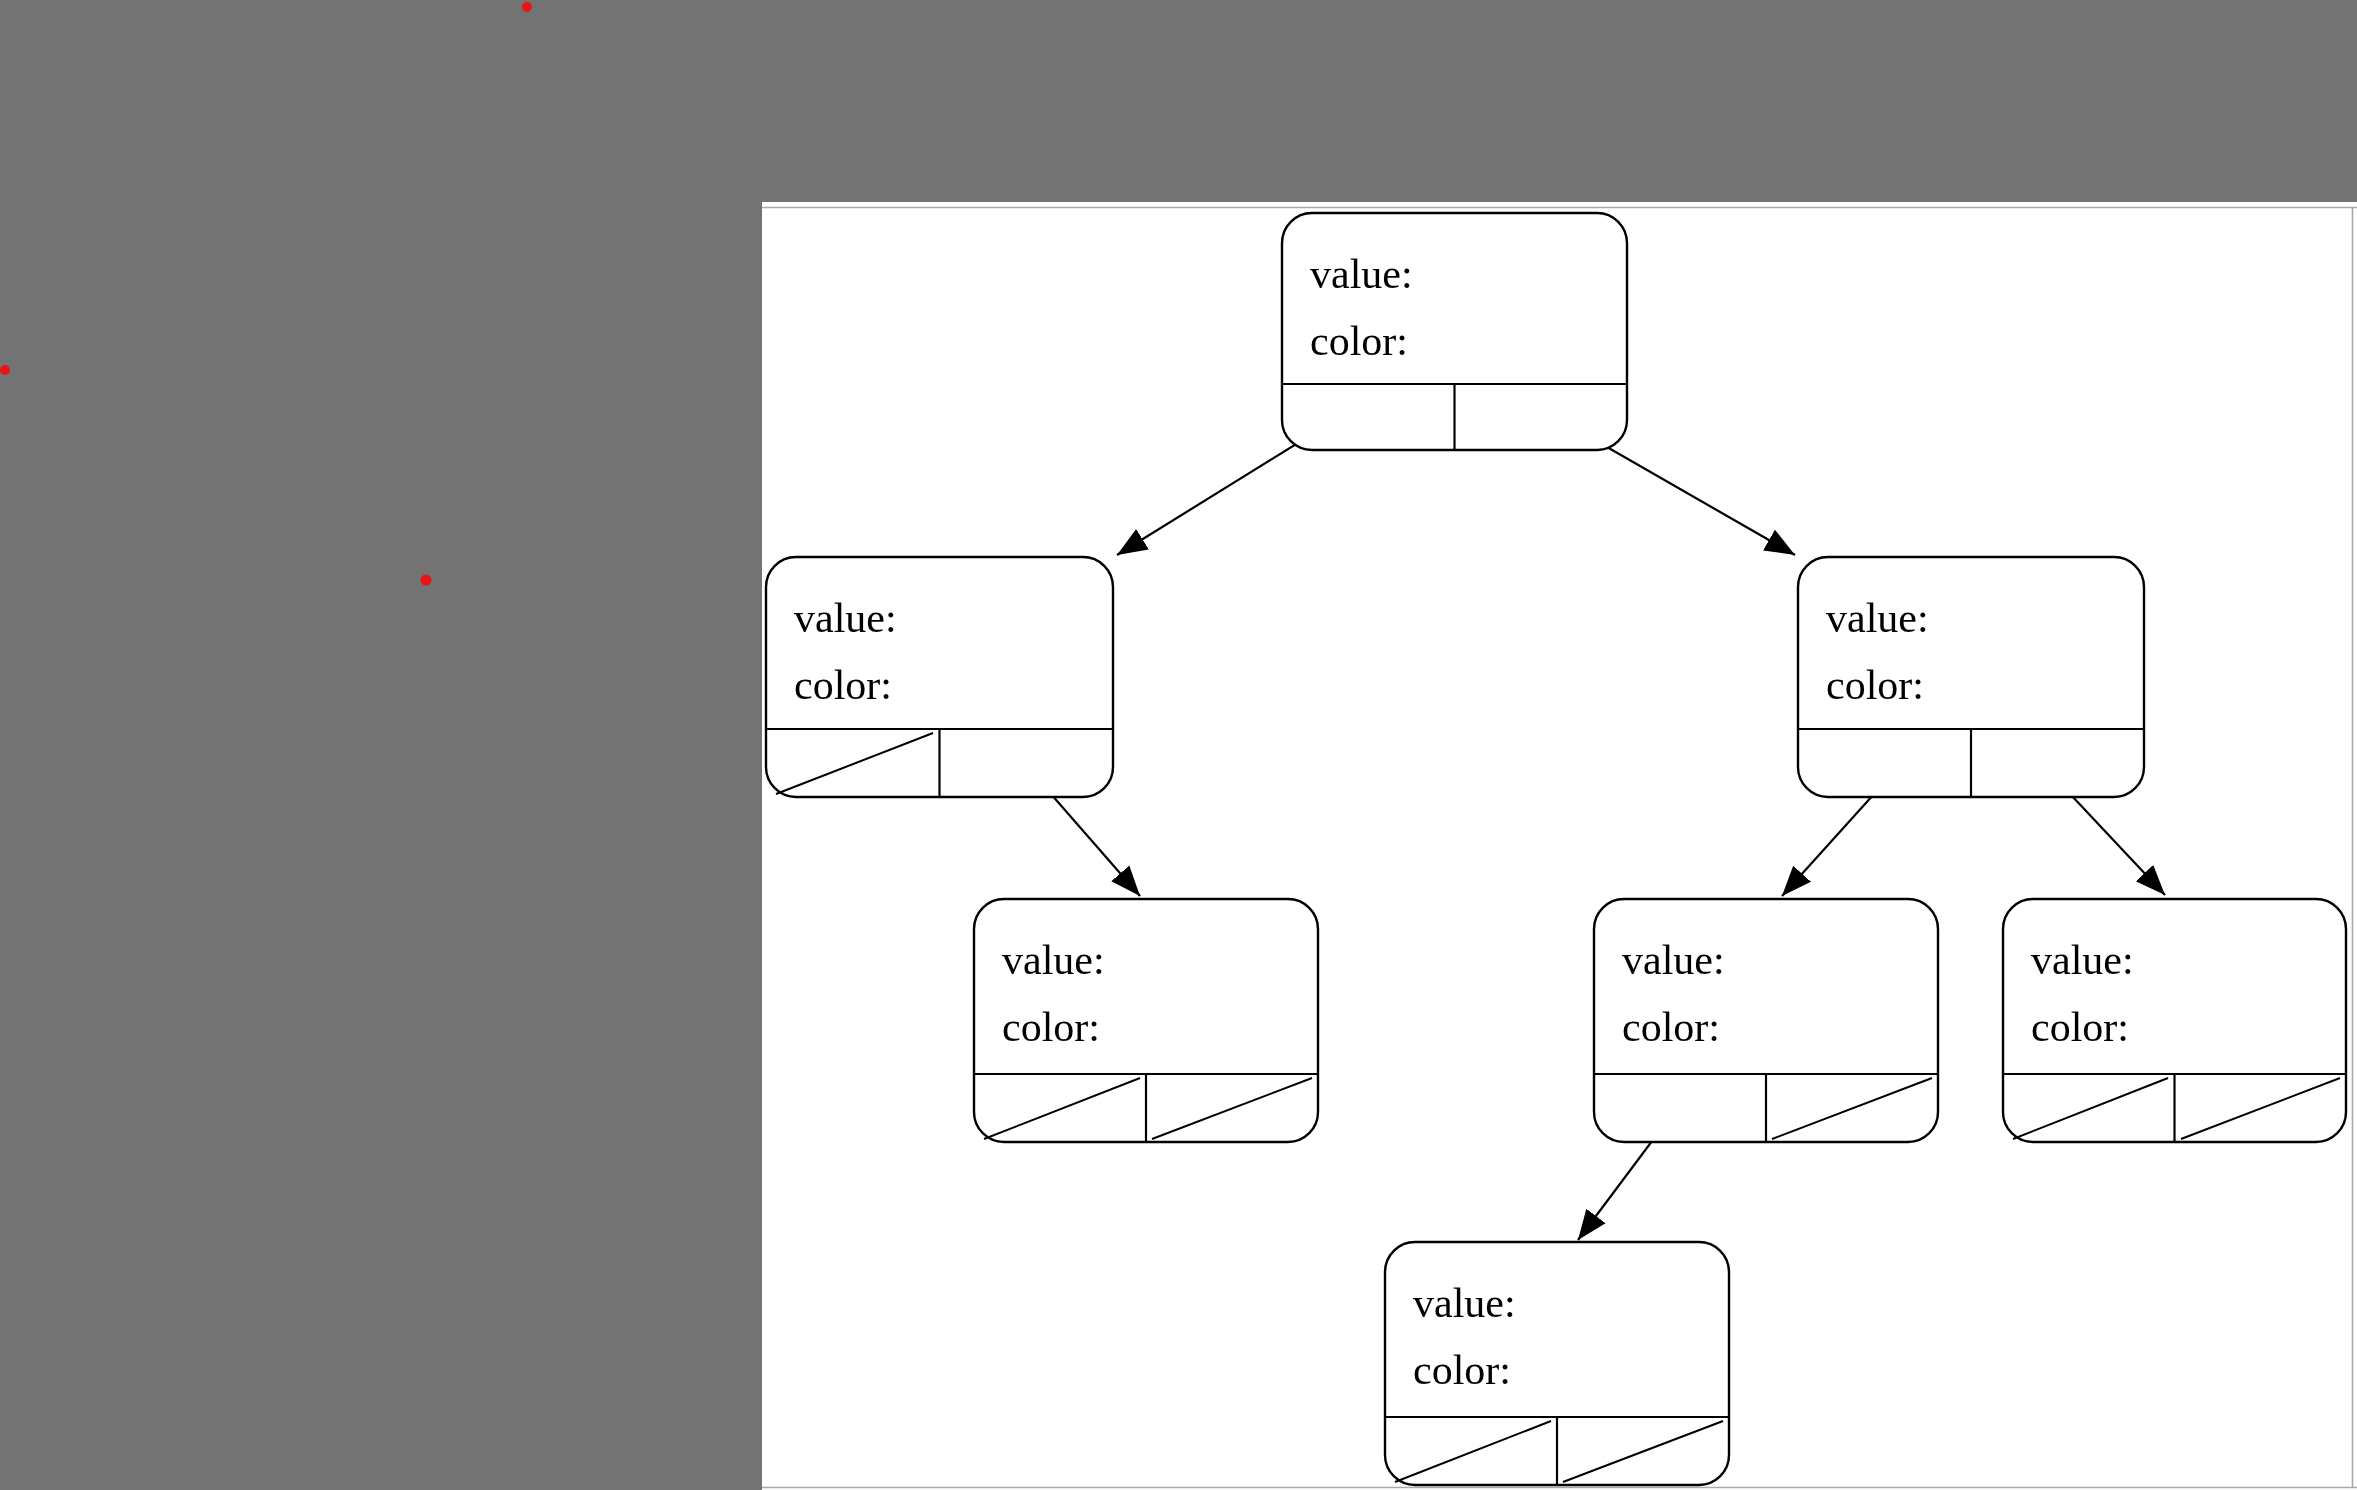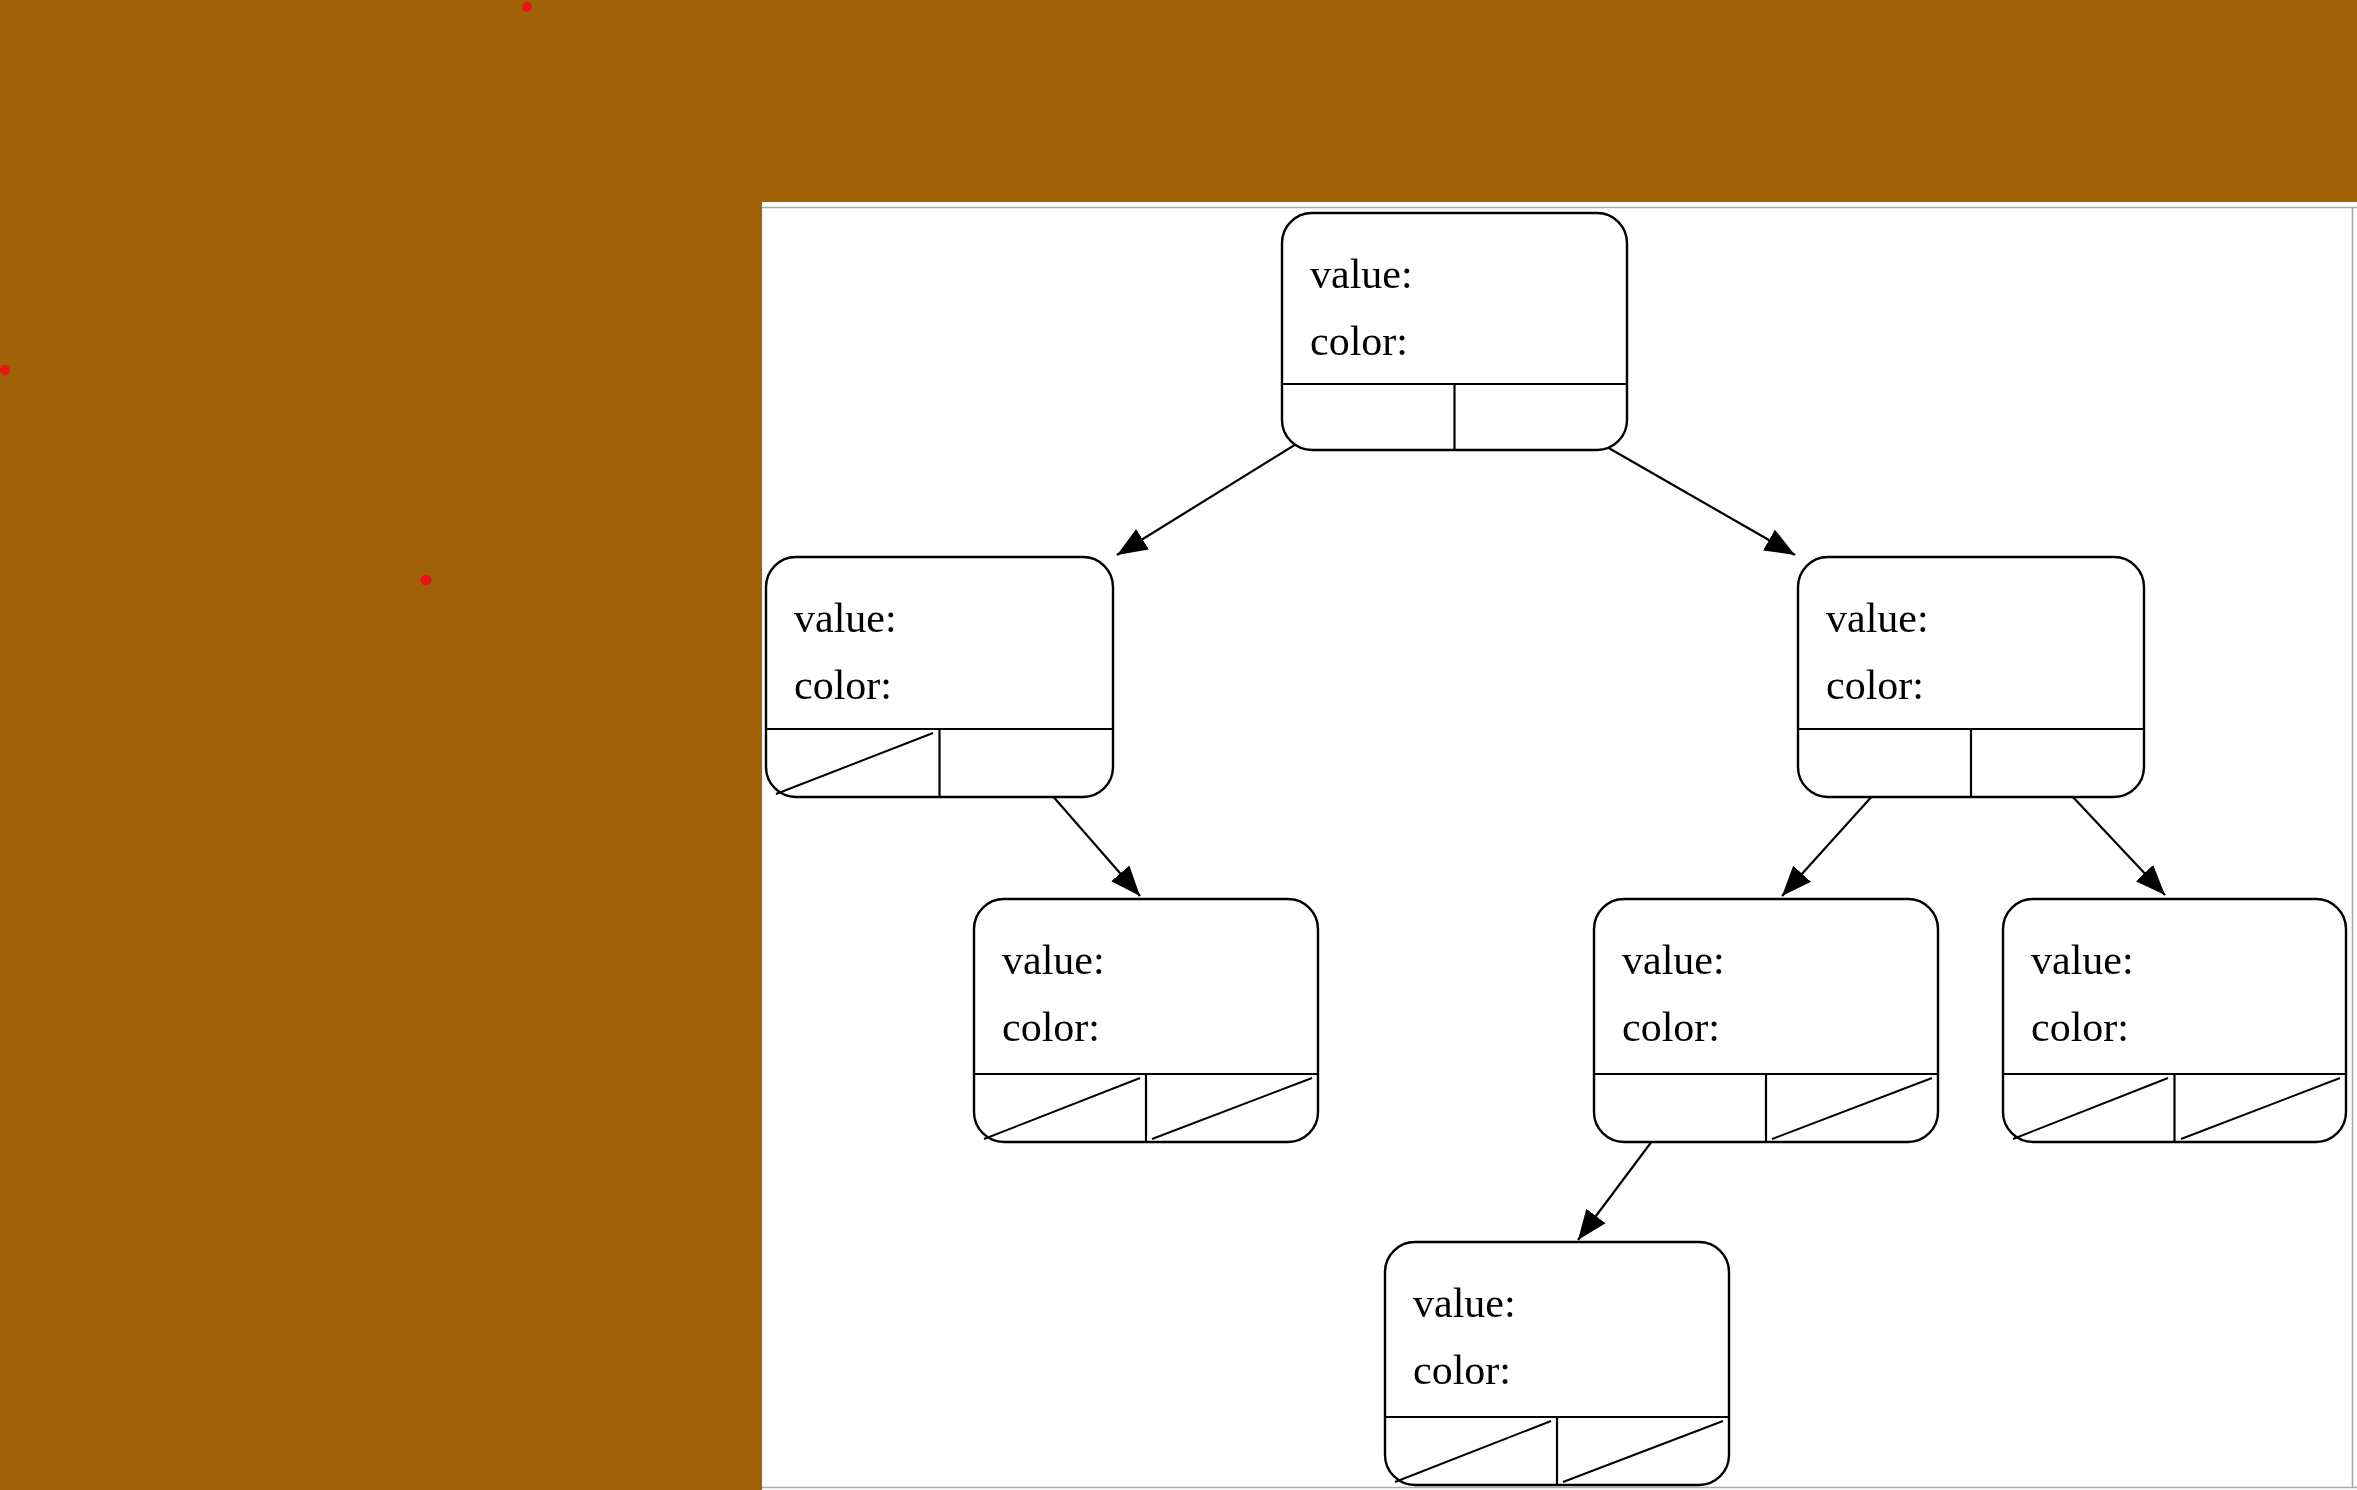--- a/index.html
+++ b/index.html
@@ -4,21 +4,21 @@
 <style>
   html, body {
     margin: 0;
     padding: 0;
     background: #000000;
   }
   .stage {
     position: relative;
     width: 2357px;
     height: 1490px;
-    background: #a16207;
+    background: #737373;
     overflow: hidden;
     font-family: "Liberation Serif", serif;
   }
   .stage svg {
     position: absolute;
     top: 0;
     left: 0;
     display: block;
   }
   .node-box {

